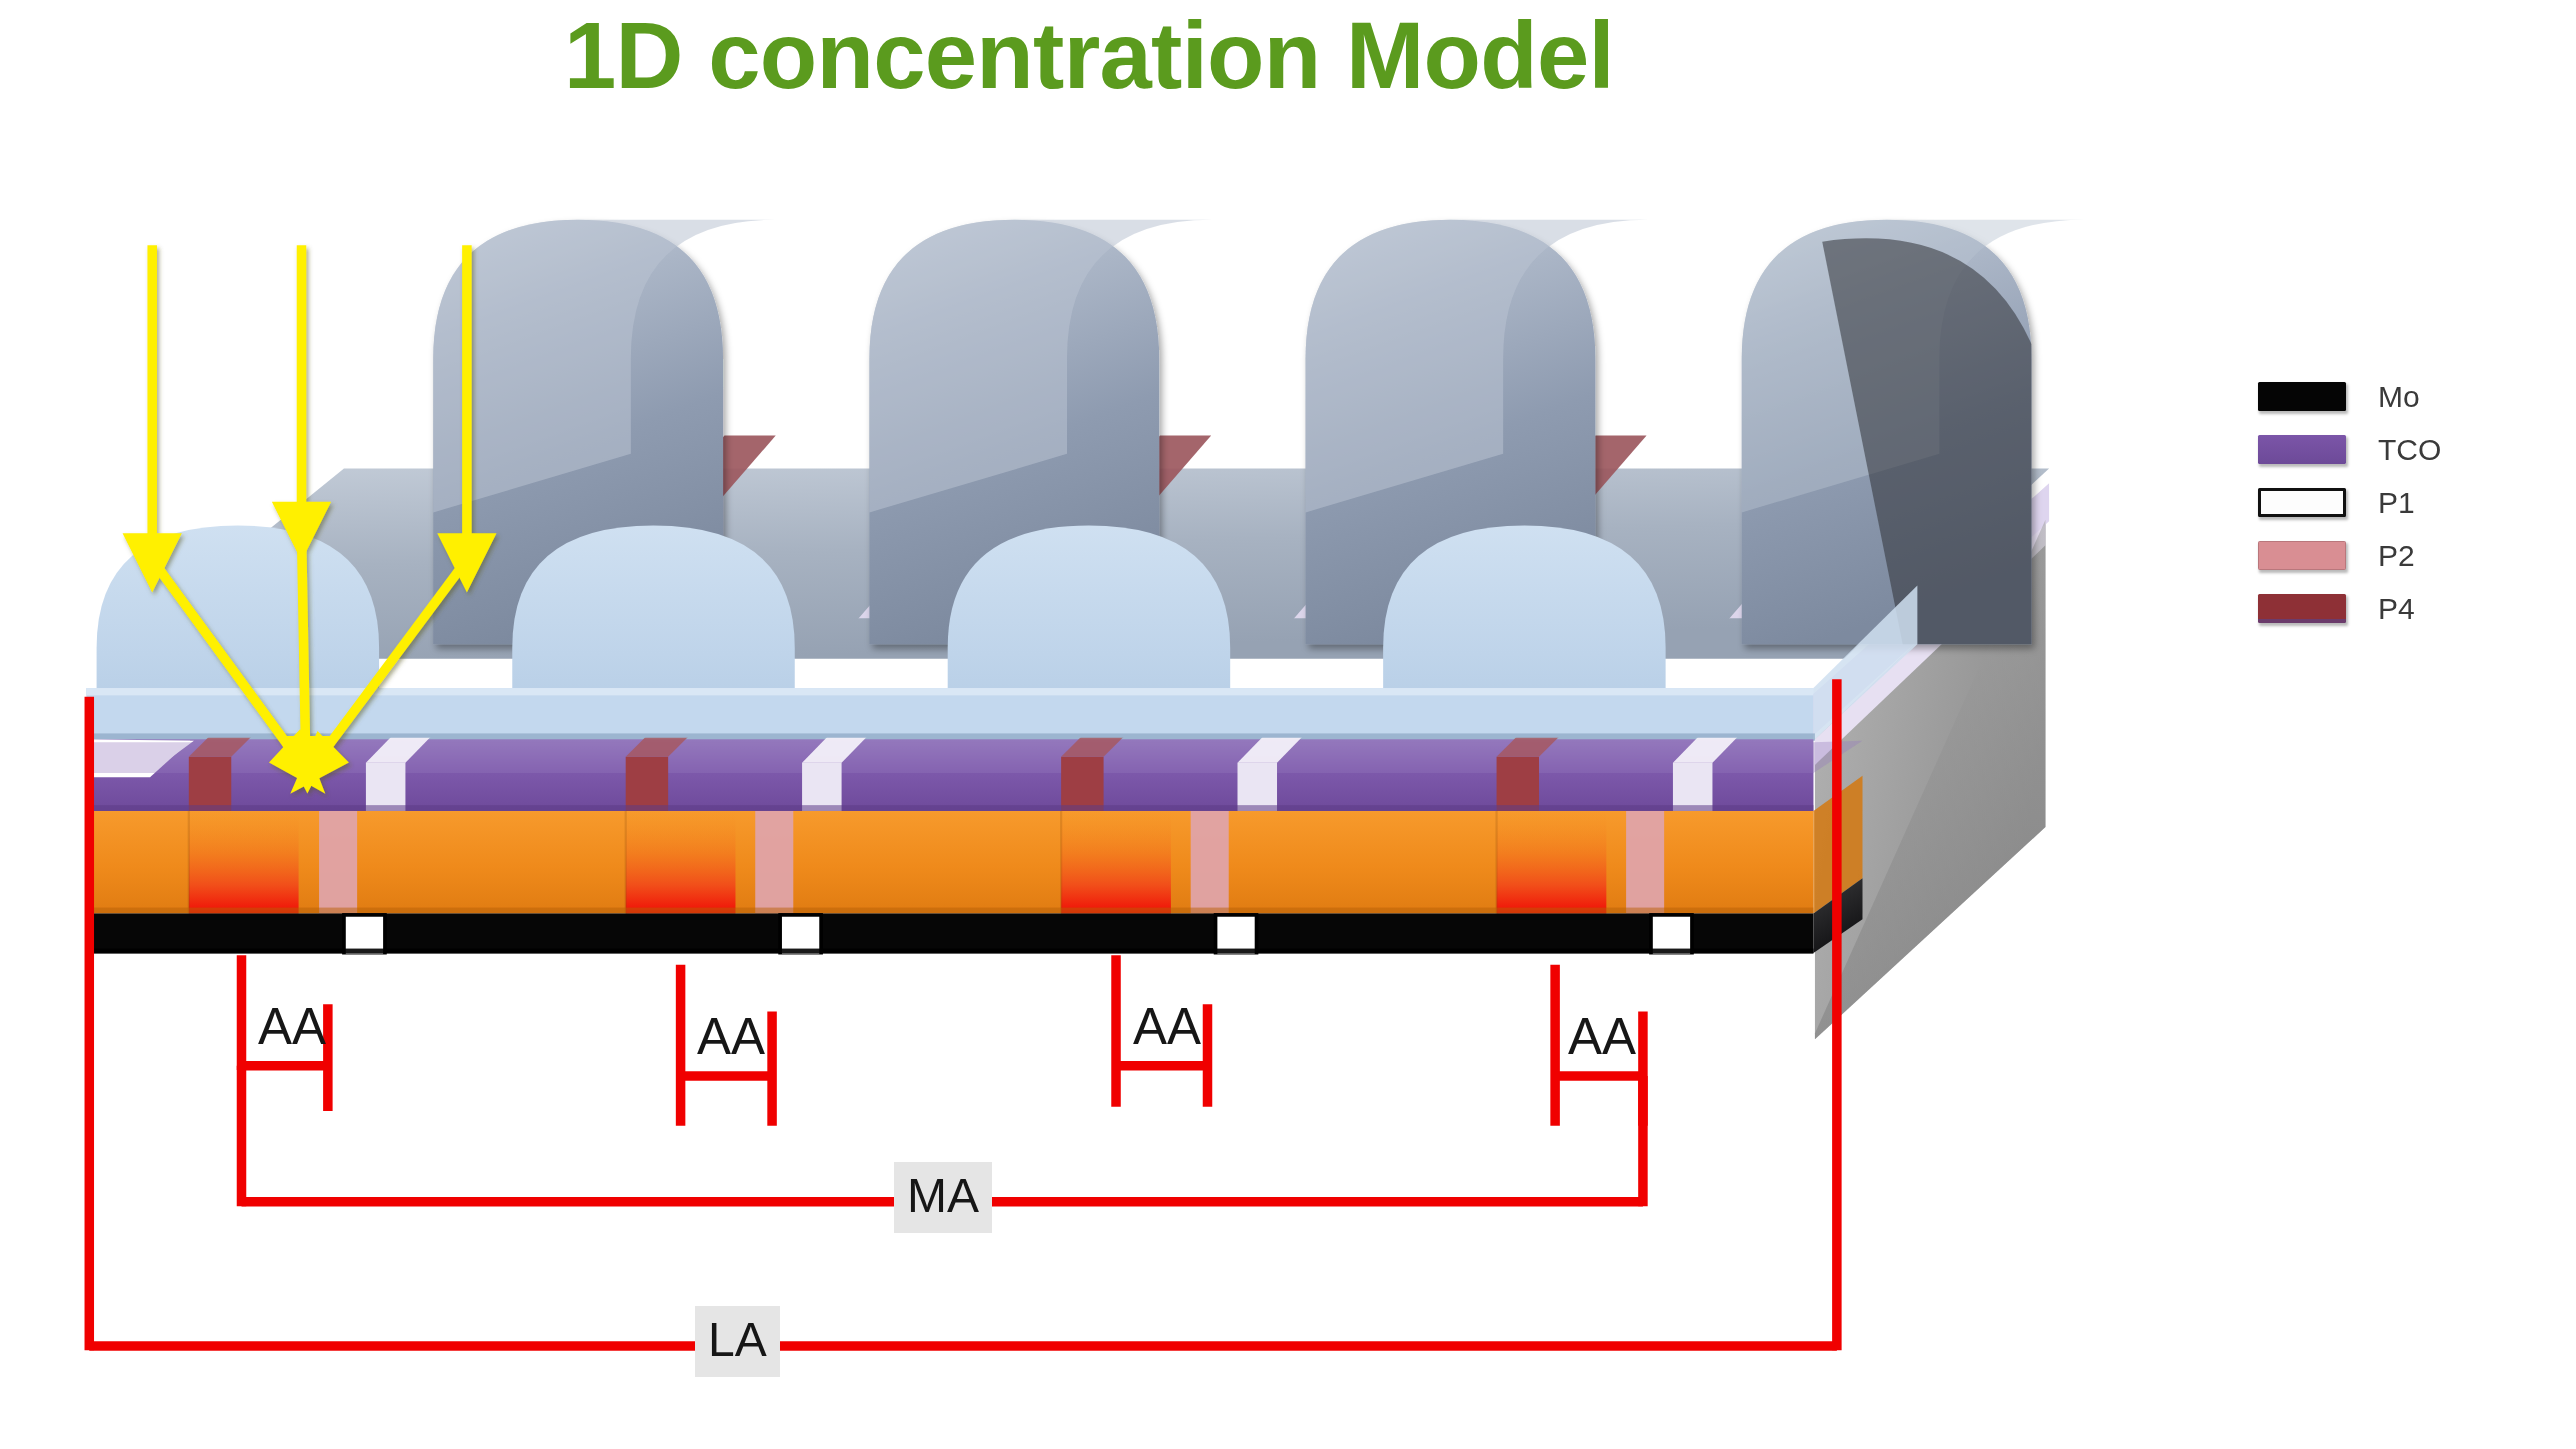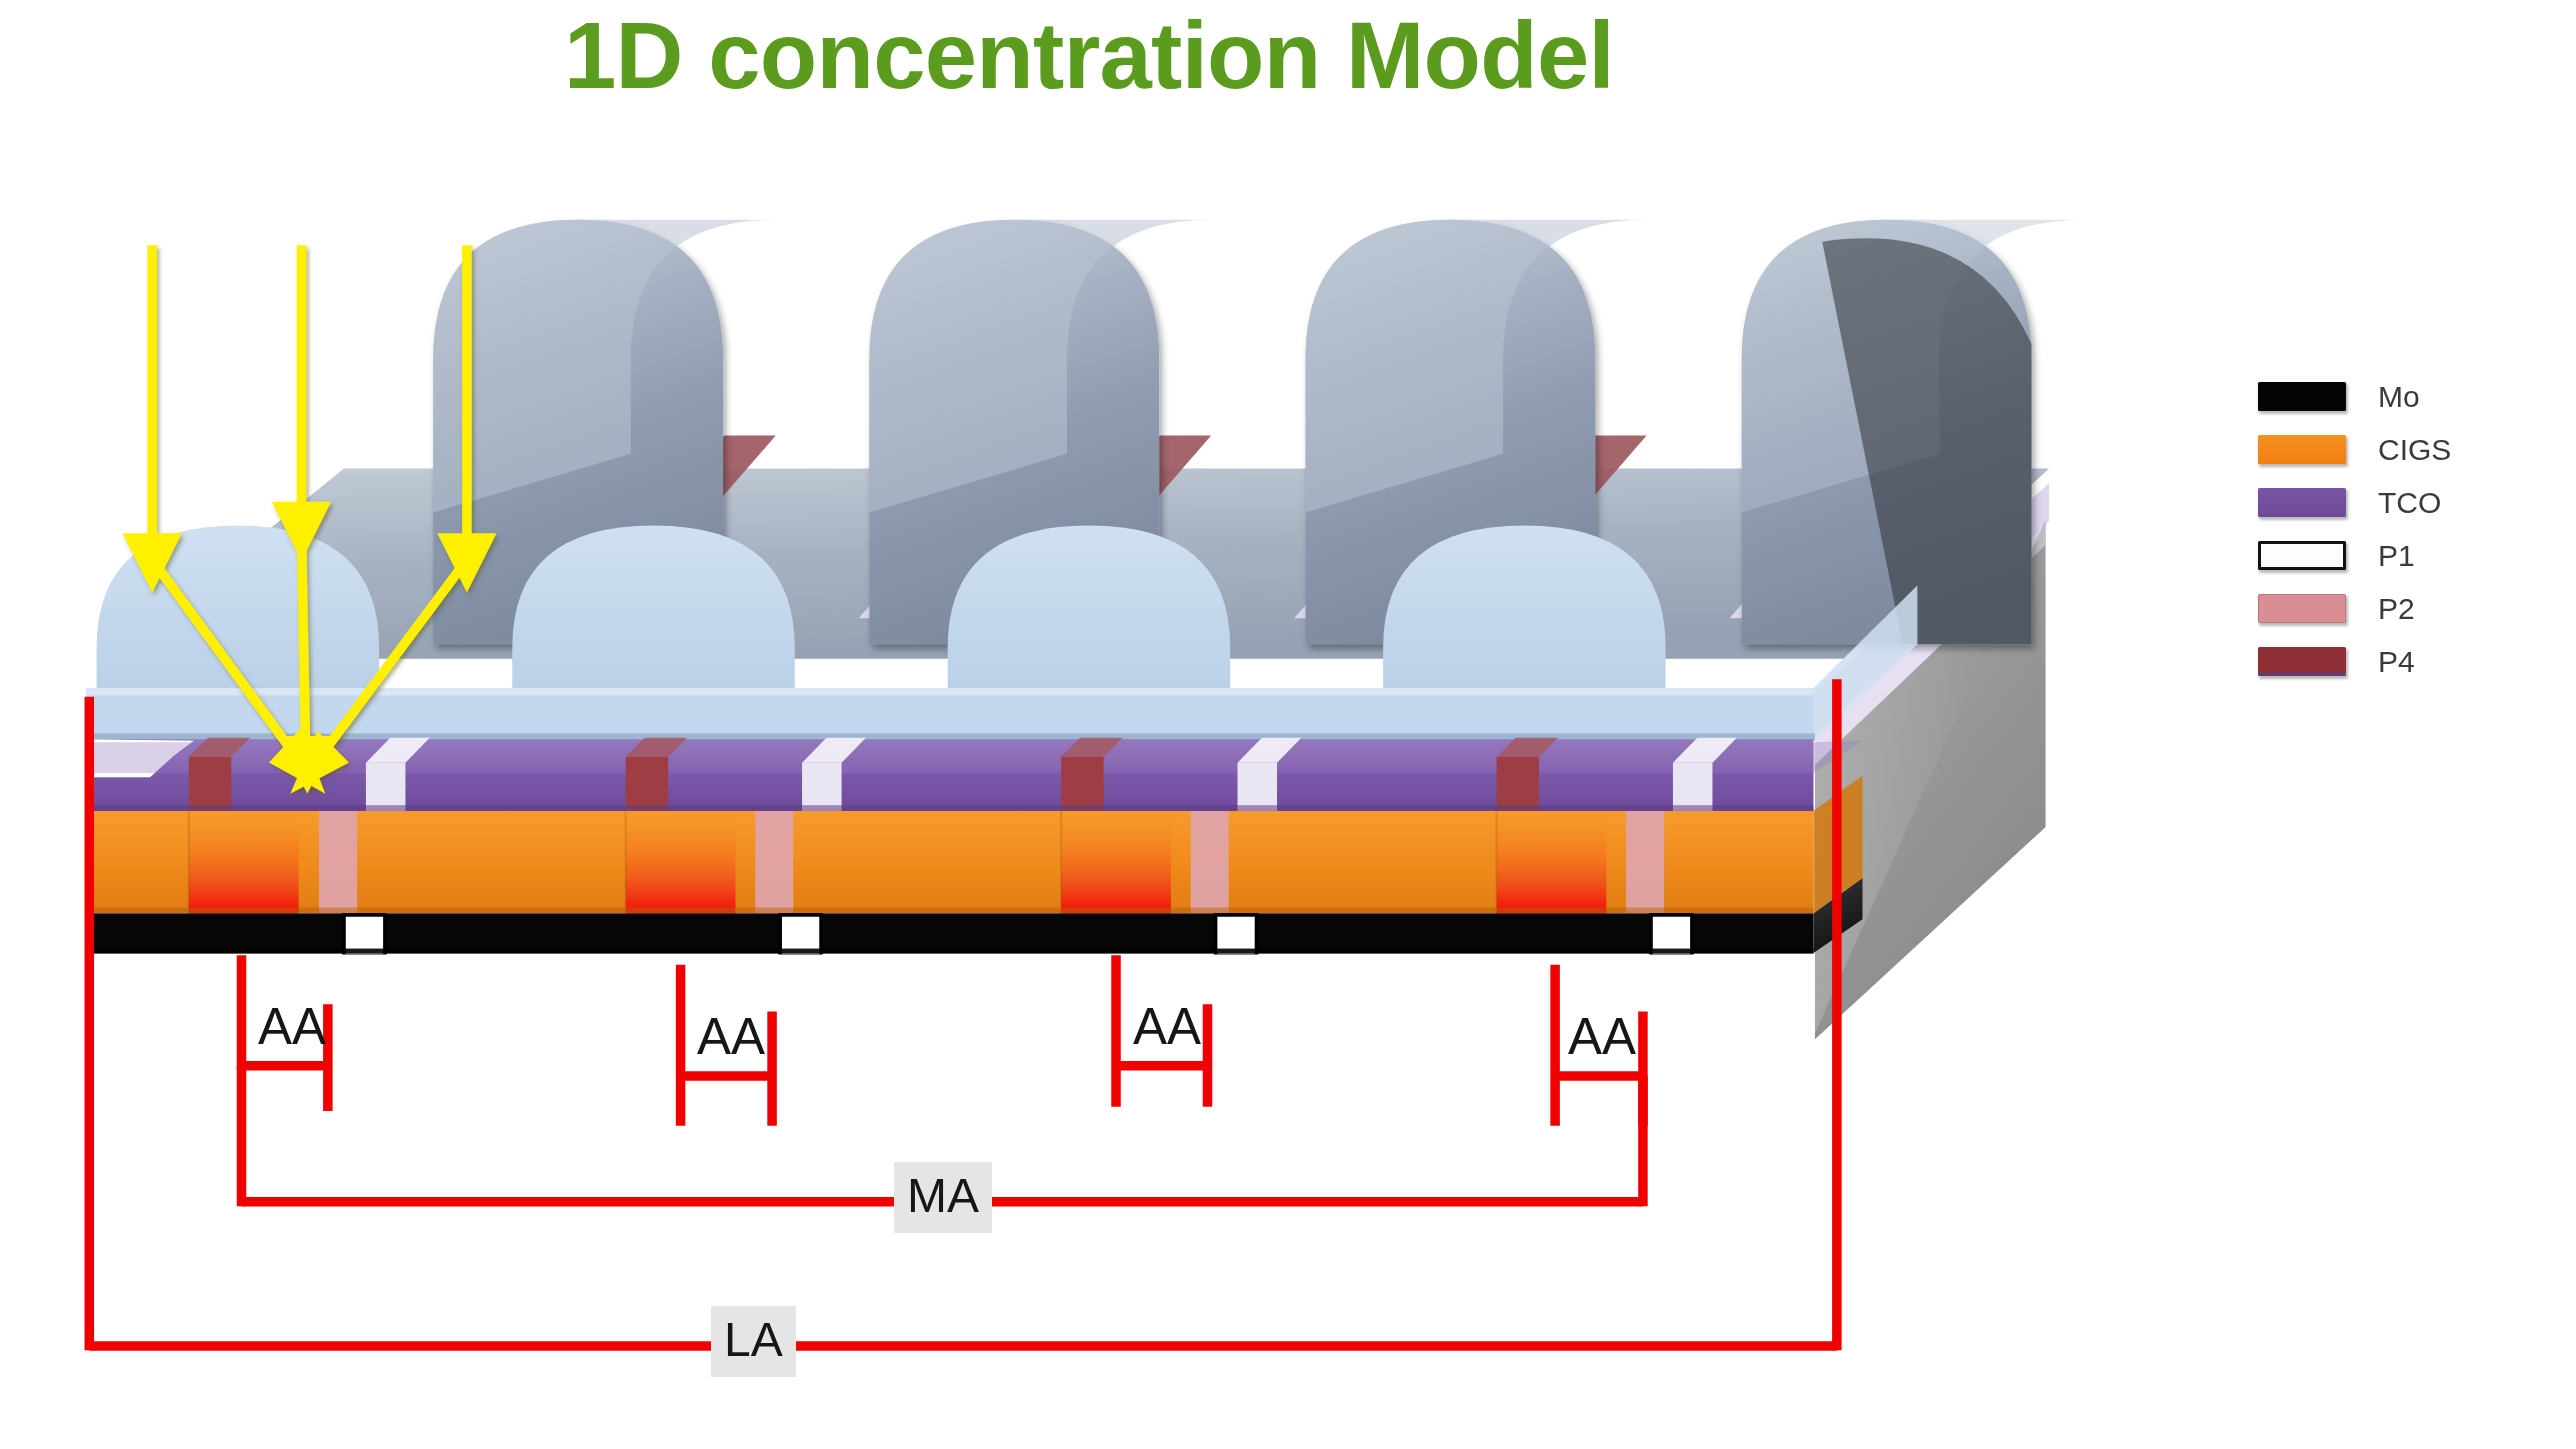--- a/index.html
+++ b/index.html
@@ -328,32 +328,28 @@
 
 </svg>
 </div>
 
 <div class="dimlbl" style="left:258px;top:1001px;">AA</div>
 <div class="dimlbl" style="left:697px;top:1011px;">AA</div>
 <div class="dimlbl" style="left:1133px;top:1001px;">AA</div>
 <div class="dimlbl" style="left:1568px;top:1011px;">AA</div>
 
 <div class="boxlbl" style="left:894px;top:1162px;">MA</div>
-<div class="boxlbl" style="left:695px;top:1306px;margin-left:16px;">LA</div>
+<div class="boxlbl" style="left:695px;top:1306px;">LA</div>
 
 <div id="legend">
   <div class="leg-row">
     <span class="leg-sw sw-mo"></span>
     <span class="leg-lb">Mo</span>
   </div>
   <div class="leg-row">
-    <span class="leg-sw sw-cigs"></span>
-    <span class="leg-lb">CIGS</span>
-  </div>
-  <div class="leg-row">
     <span class="leg-sw sw-tco"></span>
     <span class="leg-lb">TCO</span>
   </div>
   <div class="leg-row">
     <span class="leg-sw sw-p1"></span>
     <span class="leg-lb">P1</span>
   </div>
   <div class="leg-row">
     <span class="leg-sw sw-p2"></span>
     <span class="leg-lb">P2</span>

